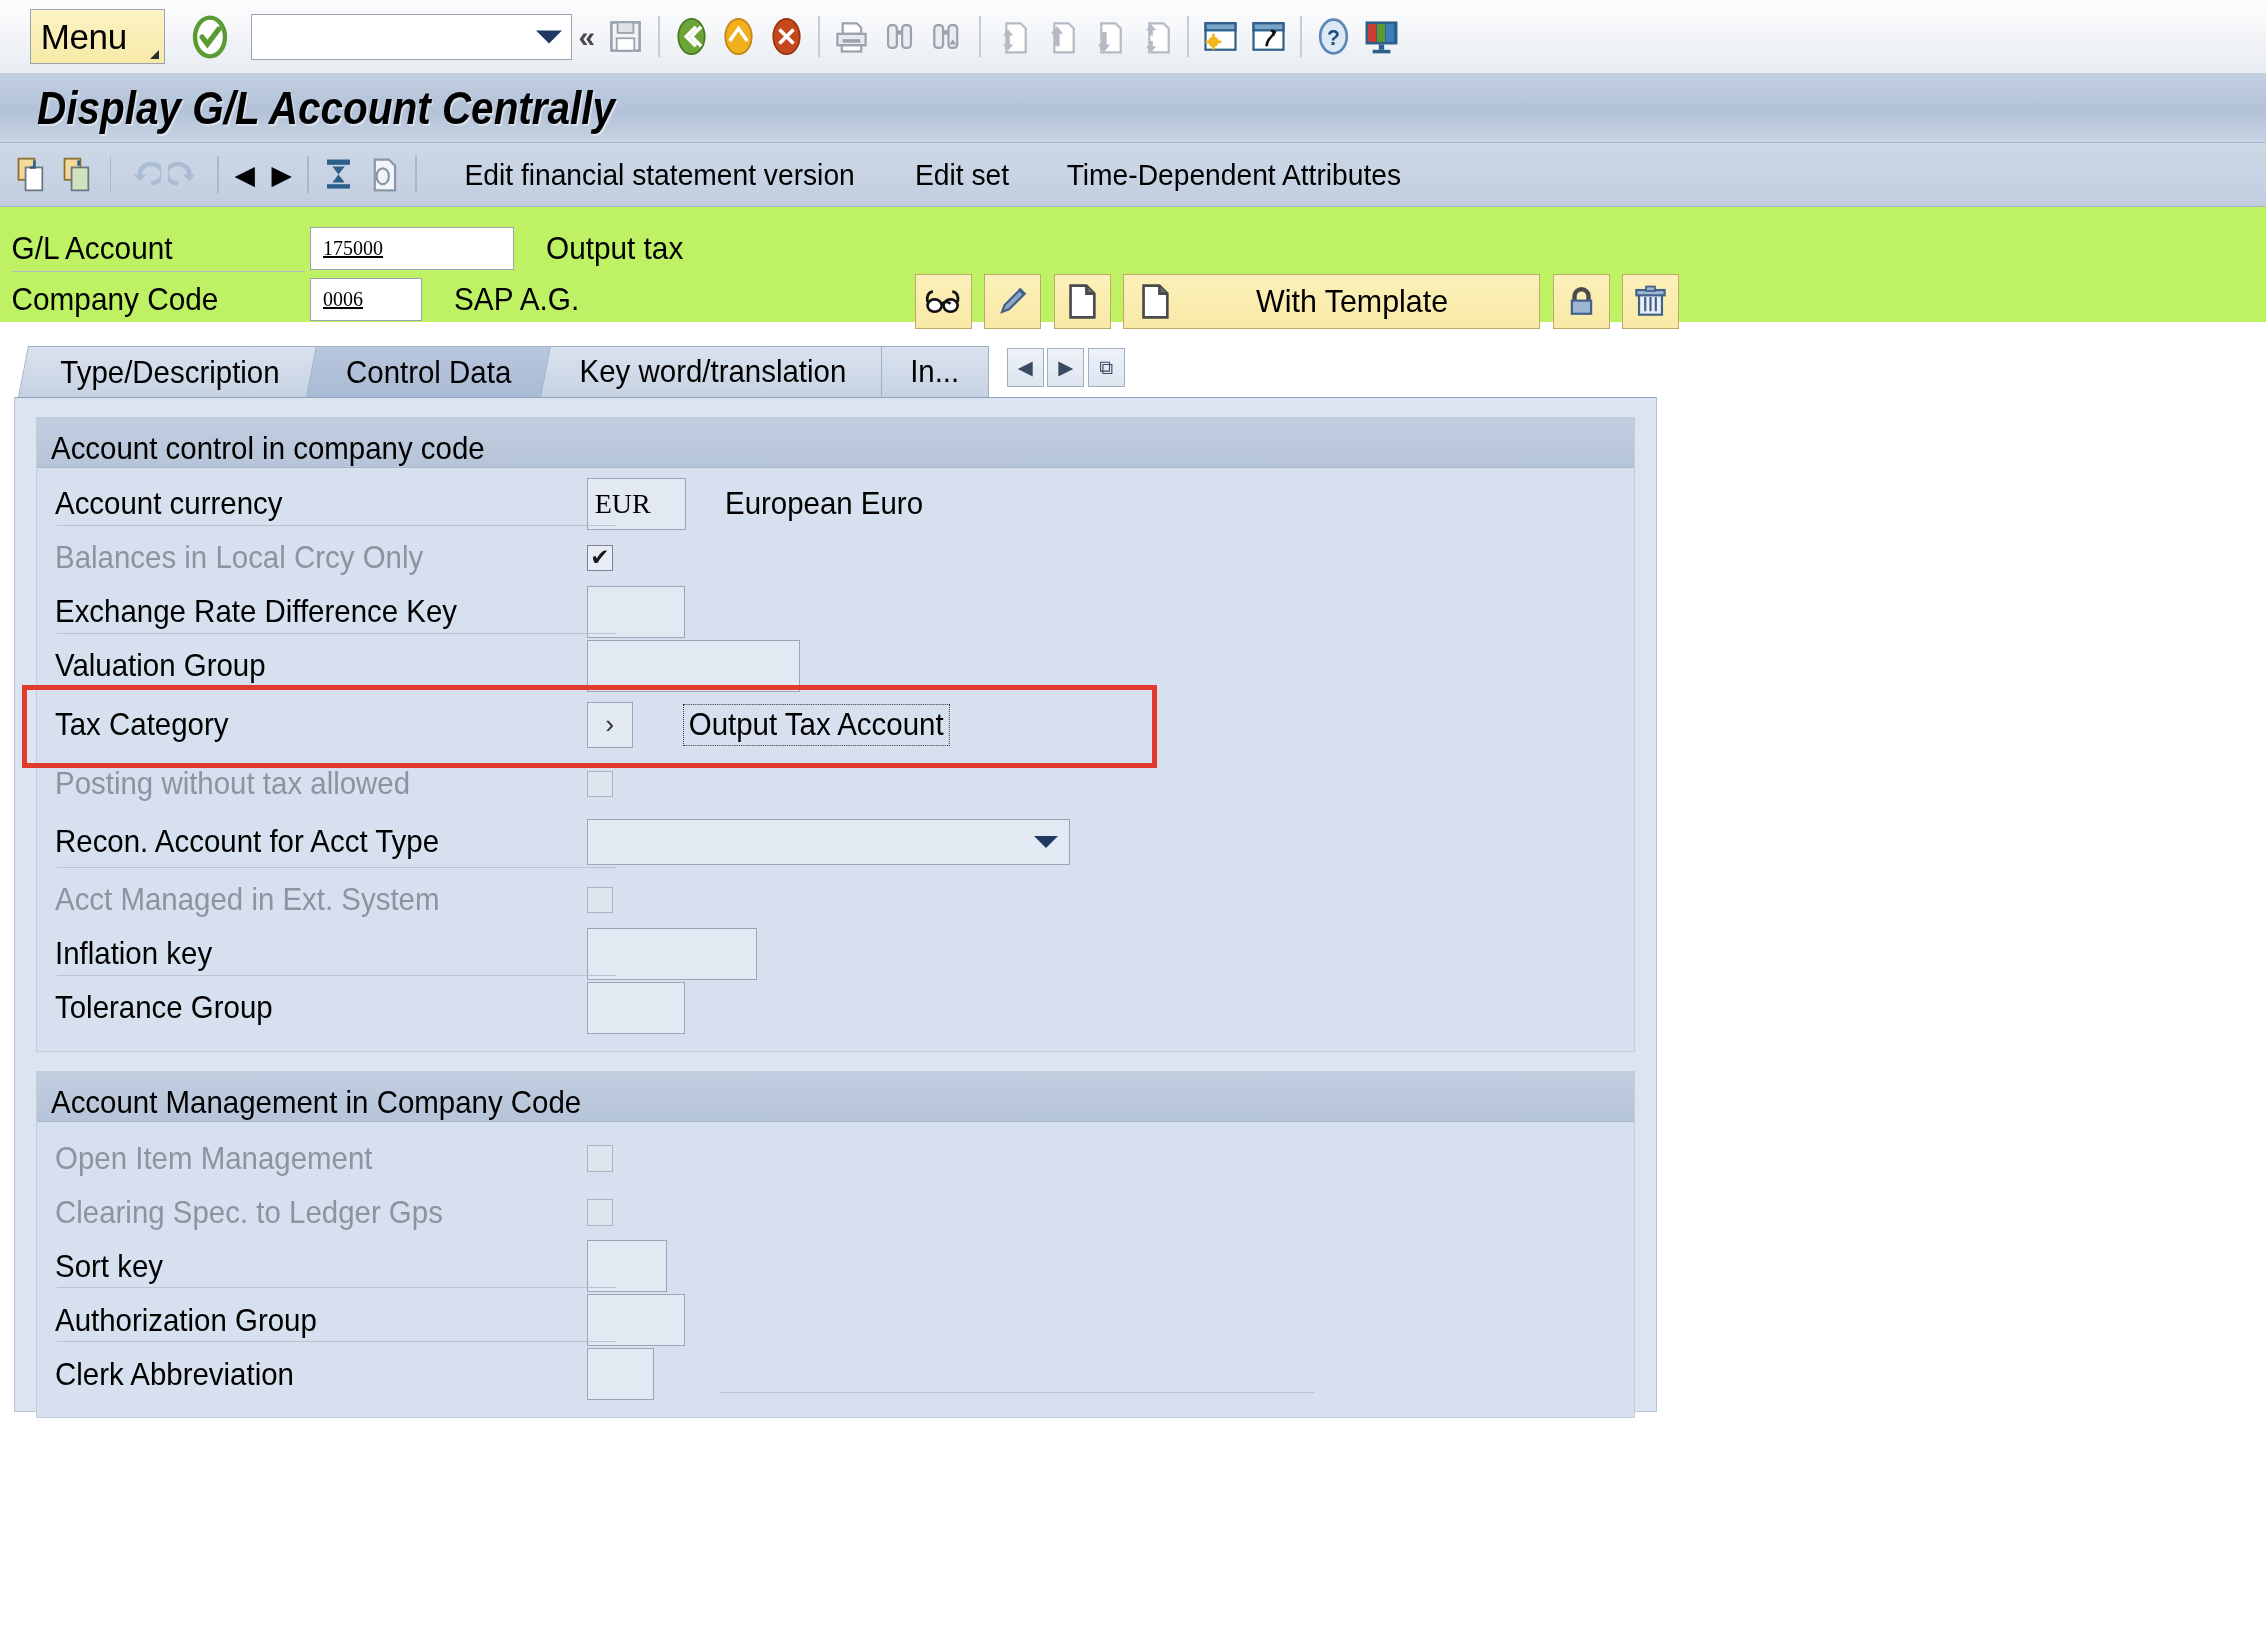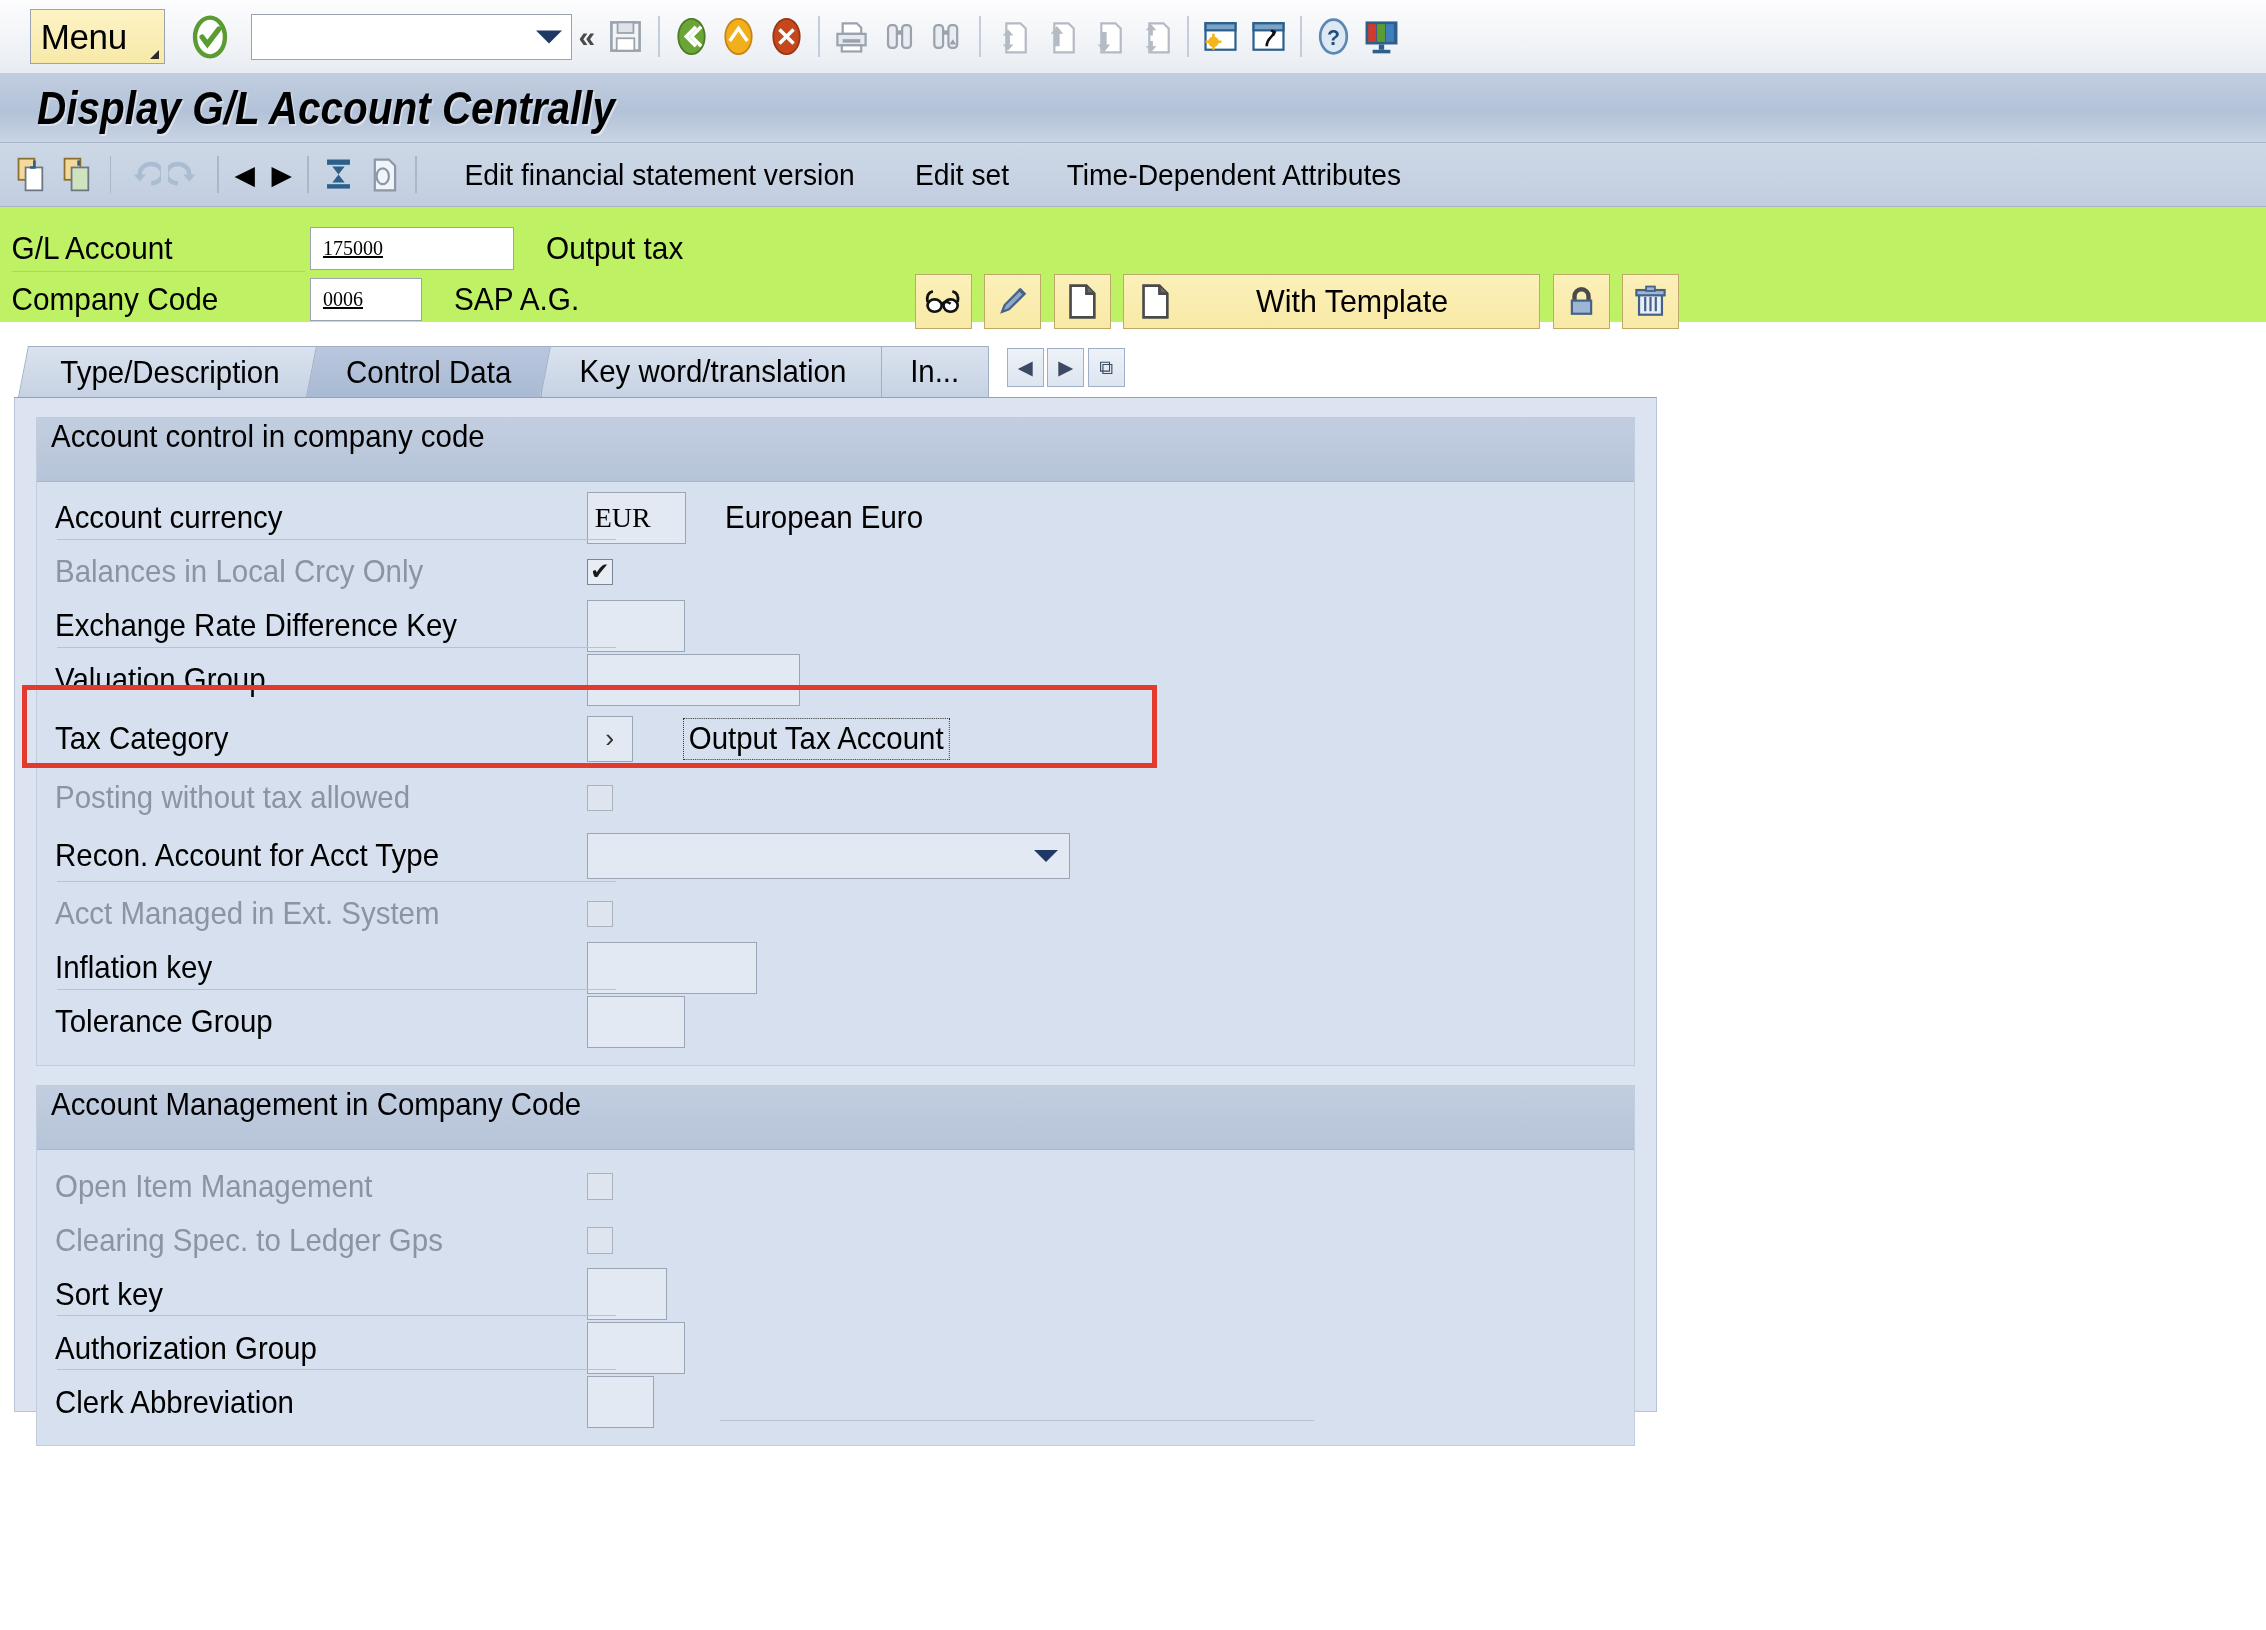--- a/index.html
+++ b/index.html
@@ -260,23 +260,23 @@
     padding: 19.5px 0 0 0;
     height: 1015px;
     position: relative;
   }
   .group {
     margin: 0 21px 19.5px 21px;
     background: #d6e0ee;
     border: 0.9px solid #c2cddc;
   }
   .group-header {
-    height: 64px;
+    height: 50px;
     background: linear-gradient(to bottom, #c2cee0 0%, #b6c4d9 100%);
-    display: flex; align-items: flex-start;
+    display: flex; align-items: flex-end;
     padding-left: 14px;
     border-bottom: 0.9px solid #a9b8cc;
   }
   .group-header span {
     font-size: 32px; color: #000;
     font-family: "Liberation Sans Narrow", "Liberation Sans", sans-serif;
     transform: scaleX(0.92); transform-origin: left center;
     white-space: nowrap;
   }
   .group-body { padding: 8.9px 0 16px 0; position: relative; }

